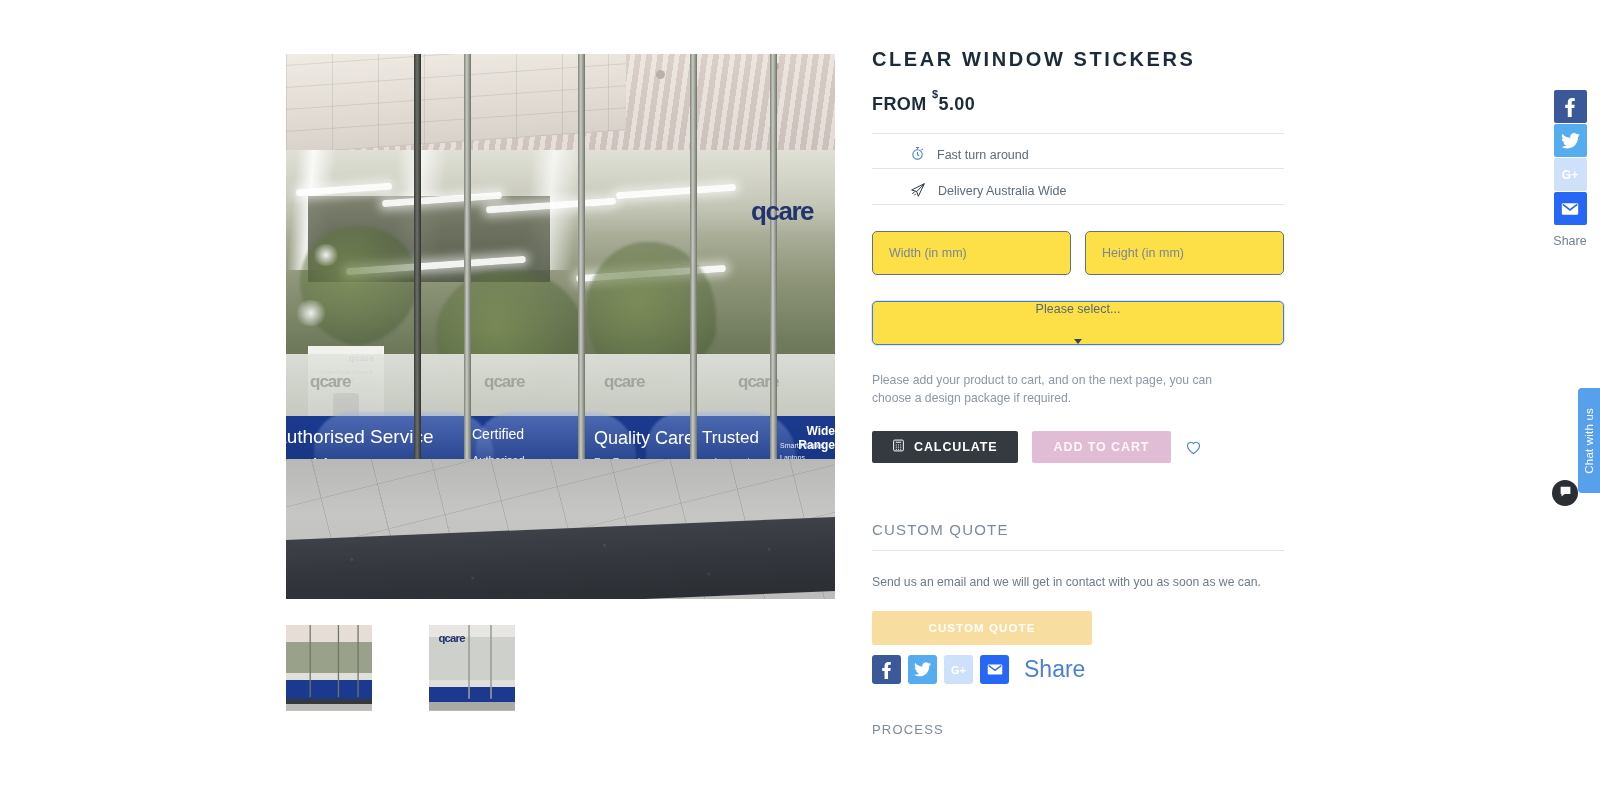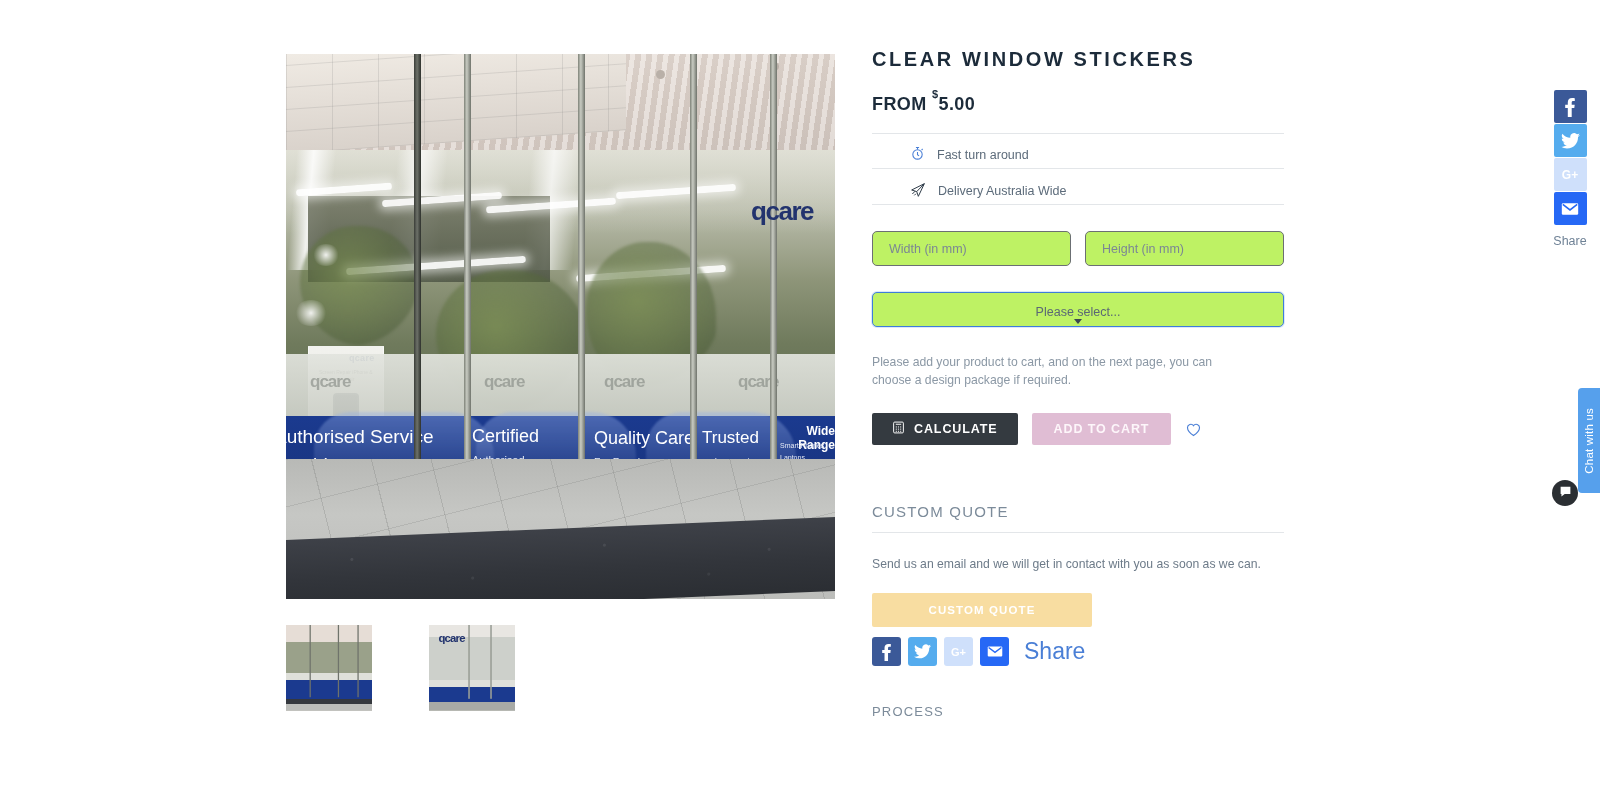--- a/index.html
+++ b/index.html
@@ -166,22 +166,22 @@
   .hr{height:1px;background:#e3e6e9;width:100%;}
   .features{margin-top:0;}
   .feature{
     display:flex; align-items:center; gap:12px;
     padding:12px 0 4px 38px; border-bottom:1px solid #e3e6e9;
     color:#5c6b7a; font-size:12.5px;
   }
   .feature svg{flex:0 0 auto;}
   .fields{ display:flex; gap:14px; margin-top:26px; }
   .field{
-    flex:1; height:35px; border:1px solid #6b6f73; border-radius:5px;
-    background:#bef264; display:flex; align-items:center; padding:12px 14px;
+    flex:1; height:44px; border:1px solid #6b6f73; border-radius:5px;
+    background:#fde047; display:flex; align-items:center; padding:0 14px;
   }
   .field.focus{border:1px solid #3e7ddb; box-shadow:0 0 0 1px rgba(62,125,219,.18);flex-direction:column;}
   .field input{
     border:0; outline:0; width:100%; font-size:12.5px; color:#3d4a57;
     font-family:"Liberation Sans",sans-serif; background:transparent;
   }
   .field input::placeholder{color:#7b8794;}
   .sel{justify-content:space-between;}
   .sel .seltext{font-size:12.5px;color:#5b6875;}
   .caret{width:0;height:0;border-left:4px solid transparent;border-right:4px solid transparent;border-top:5px solid #3b4652;}
@@ -285,21 +285,21 @@
           <div class="car-reflect" style="left:190px;width:160px;"></div>
           <div class="car-reflect" style="left:360px;width:150px;"></div>
           <div class="road-reflect"></div>
 
           <div class="bb-head" style="left:-12px;top:10px;font-size:19px;">Authorised Service</div>
           <div class="bb-head" style="left:-12px;top:38px;font-size:19px;">Provider</div>
           <div class="bb-sub" style="left:-12px;top:72px;font-size:11px;">Smart Phones</div>
           <div class="bb-sub" style="left:-12px;top:89px;font-size:11px;">Tablets, Notebooks &amp; PCs</div>
           <div class="bb-sub" style="left:-12px;top:106px;font-size:11px;">Accessories</div>
 
-          <div class="bb-head" style="left:186px;top:10px;font-size:18px;">Certified</div>
+          <div class="bb-head" style="left:186px;top:10px;font-size:14px;">Certified</div>
           <div class="bb-sub" style="left:186px;top:38px;font-size:11px;">Authorised</div>
           <div class="bb-sub" style="left:186px;top:56px;font-size:11px;">Service</div>
           <div class="bb-sub" style="left:186px;top:74px;font-size:11px;">&amp;</div>
           <div class="bb-sub" style="left:186px;top:92px;font-size:11px;">Repairs</div>
 
           <div class="bb-head" style="left:308px;top:12px;font-size:18px;">Quality Care</div>
           <div class="bb-sub" style="left:308px;top:40px;font-size:10.5px;">For Repairs</div>
           <div class="bb-sub" style="left:308px;top:58px;font-size:10.5px;">Service</div>
           <div class="bb-sub" style="left:308px;top:76px;font-size:10.5px;">Accessories</div>
 

